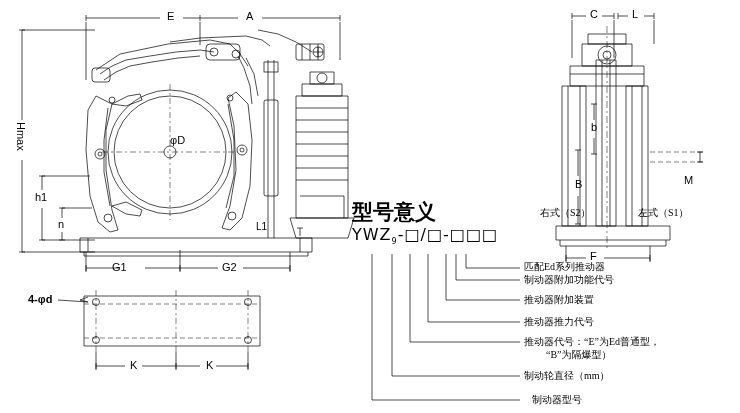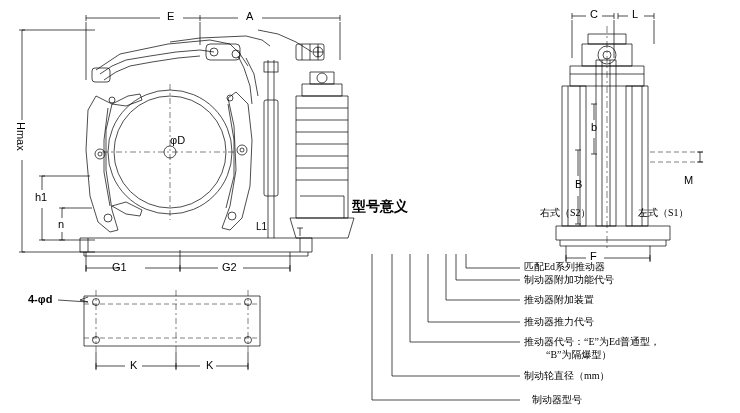--- a/index.html
+++ b/index.html
@@ -9,21 +9,21 @@
     font-family:"Liberation Sans", sans-serif;
     color:#000;
     position:relative;
     overflow:hidden;
   }
   #stage{position:absolute;left:0;top:0;width:740px;height:413px;}
   .lbl{position:absolute;font-size:11px;line-height:1;white-space:nowrap;}
   .lbl.sm{font-size:10px;}
   .lbl.cn{font-family:Liberation Serif, serif;}
   .lbl.vert{writing-mode:vertical-rl;text-orientation:mixed;}
-  .title{position:absolute;font-size:14px;font-weight:bold;font-family:Liberation Sans, sans-serif;}
+  .title{position:absolute;font-size:21px;font-weight:bold;font-family:Liberation Sans, sans-serif;}
   .code{position:absolute;font-size:16px;font-family:"DejaVu Sans", sans-serif;letter-spacing:1px;}
   svg{position:absolute;left:0;top:0;}
   .sub{font-size:8px;}
 </style>
 </head>
 <body>
 
 <div id="stage">
 
 <svg width="740" height="413" viewBox="0 0 740 413">
@@ -229,20 +229,23 @@
 <div class="lbl" style="left:590px;top:9px;">C</div>
 <div class="lbl" style="left:632px;top:9px;">L</div>
 <div class="lbl" style="left:591px;top:122px;">b</div>
 <div class="lbl" style="left:575px;top:179px;">B</div>
 <div class="lbl" style="left:684px;top:175px;">M</div>
 <div class="lbl" style="left:590px;top:251px;">F</div>
 <div class="lbl sm cn" style="left:540px;top:208px;">右式（S2）</div>
 <div class="lbl sm cn" style="left:638px;top:208px;">左式（S1）</div>
 
 <div class="title cn" style="left:352px;top:198px;">型号意义</div>
+<div class="code" style="left:352px;top:225px;">
+  <span>YWZ</span><span class="sub" style="position:relative;top:4px;">9</span><span>-□/□-□□□</span>
+</div>
 
 <div class="lbl sm cn" style="left:524px;top:262px;">匹配Ed系列推动器</div>
 <div class="lbl sm cn" style="left:524px;top:275px;">制动器附加功能代号</div>
 <div class="lbl sm cn" style="left:524px;top:295px;">推动器附加装置</div>
 <div class="lbl sm cn" style="left:524px;top:317px;">推动器推力代号</div>
 <div class="lbl sm cn" style="left:524px;top:337px;">推动器代号：“E”为Ed普通型，</div>
 <div class="lbl sm cn" style="left:546px;top:350px;text-align:center;">“B”为隔爆型）</div>
 <div class="lbl sm cn" style="left:524px;top:371px;">制动轮直径（mm）</div>
 <div class="lbl sm cn" style="left:524px;top:395px;padding-left:8px;">制动器型号</div>
 

